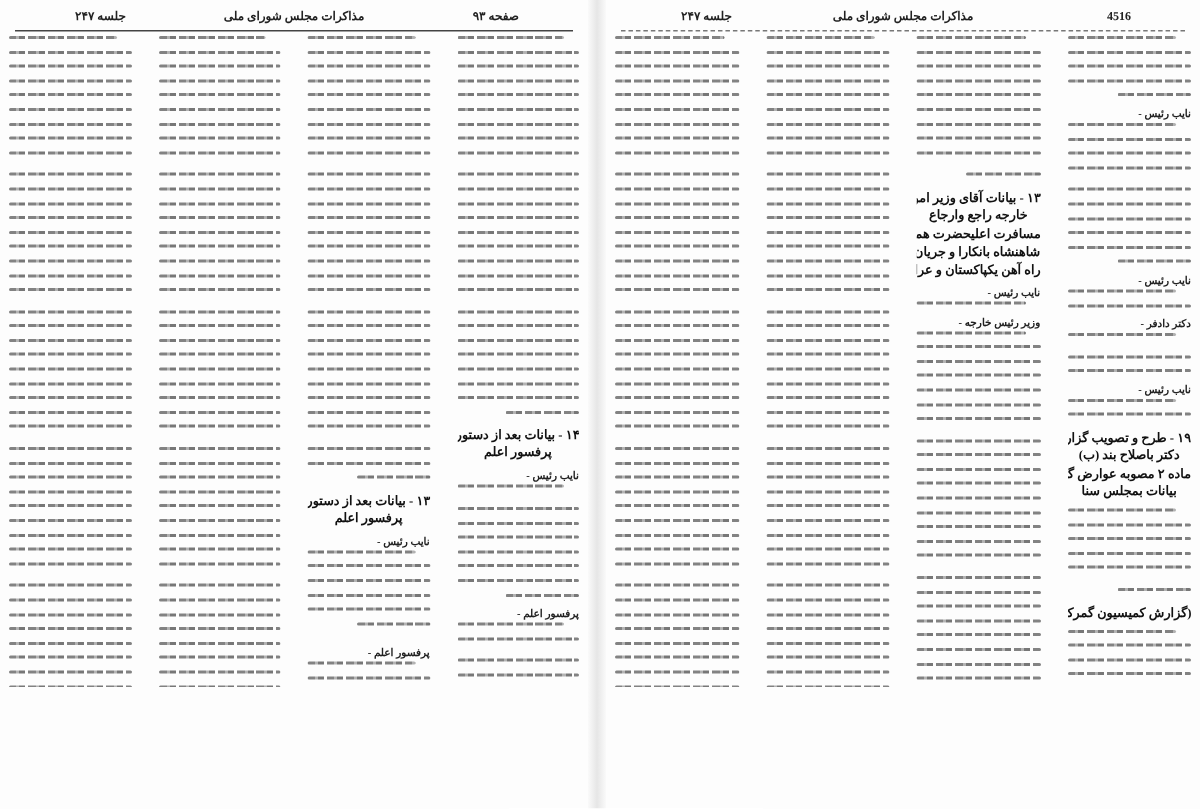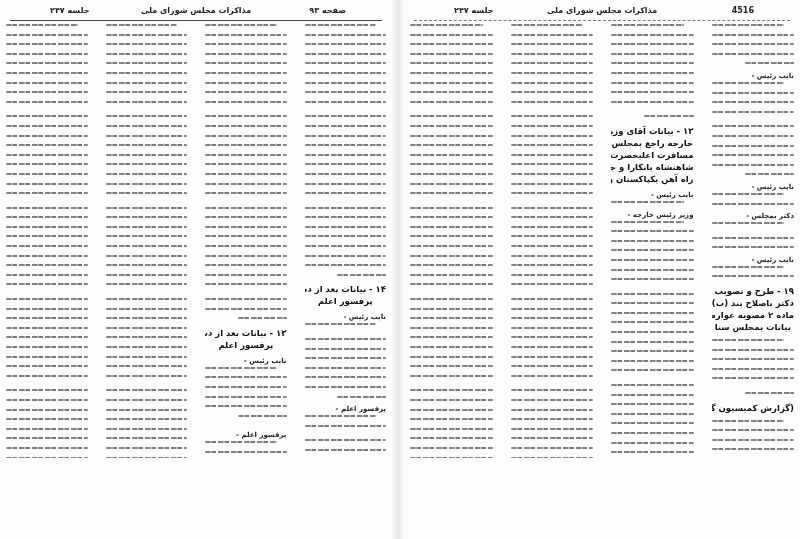--- a/index.html
+++ b/index.html
@@ -1,18 +1,18 @@
 <!DOCTYPE html>
 <html><head>
 <meta charset="utf-8">
 <style>
   html, body { margin:0; padding:0; background:#ffffff; }
   body { width:800px; height:539px; overflow:hidden; position:relative; font-family:"DejaVu Sans", sans-serif; color:#222; }
   .spread { position:absolute; left:0; top:0; width:800px; height:539px; background:#fdfdfd; }
-  .page { position:absolute; top:0; height:472px; direction:rtl; }
+  .page { position:absolute; top:0; height:472px; direction:rtl;font-family:Liberation Serif, serif; }
   .page-left { left:0; width:392px; }
   .page-right { left:404px; width:396px; }
   .gutter { position:absolute; left:392px; top:0; width:12px; height:539px;
             background:linear-gradient(90deg,#fafafa 0%,#e6e6e6 50%,#fafafa 100%); }
   .page-header { position:absolute; top:6px; left:10px; right:10px; height:14px; direction:ltr; }
   .hdr-left, .hdr-center, .hdr-right { position:absolute; top:0; font-size:8px; font-weight:bold; color:#222; white-space:nowrap; }
   .hdr-left { left:40px; }
   .hdr-center { left:50%; transform:translateX(-50%); direction:rtl; }
   .hdr-right { right:36px; }
   .hdr-rule { position:absolute; top:14px; left:0; right:0; height:0; border-top:1.5px solid #444; }
@@ -295,21 +295,21 @@
           <div class="para-gap"></div>
           <div class="line"></div>
           <div class="line"></div>
           <div class="line"></div>
           <div class="line"></div>
           <div class="line"></div>
           <div class="line short"></div>
           <div class="speaker">نایب رئیس -</div>
           <div class="line indent"></div>
           <div class="line"></div>
-          <div class="speaker">دکتر بمجلس -</div>
+          <div class="speaker">دکتر دادفر -</div>
           <div class="line indent"></div>
           <div class="para-gap"></div>
           <div class="line"></div>
           <div class="line"></div>
           <div class="speaker">نایب رئیس -</div>
           <div class="line indent"></div>
           <div class="line"></div>
           <div class="heading-block">
             <div class="heading-line">۱۹ - طرح و تصویب گزارش کمیسیون گمرکات</div>
             <div class="heading-line">دکتر باصلاح بند (ب)</div>
@@ -346,21 +346,21 @@
           <div class="line"></div>
           <div class="line"></div>
           <div class="line"></div>
           <div class="line"></div>
           <div class="line"></div>
           <div class="line"></div>
           <div class="para-gap"></div>
           <div class="line short"></div>
           <div class="heading-block">
             <div class="heading-line">۱۳ - بیانات آقای وزیر امور</div>
-            <div class="heading-line">خارجه راجع بمجلس</div>
+            <div class="heading-line">خارجه راجع وارجاع</div>
             <div class="heading-line">مسافرت اعلیحضرت همایون</div>
             <div class="heading-line">شاهنشاه بانکارا و جریان</div>
             <div class="heading-line">راه آهن یکپاکستان و عراق</div>
           </div>
           <div class="speaker">نایب رئیس -</div>
           <div class="line indent"></div>
           <div class="speaker">وزیر رئیس خارجه -</div>
           <div class="line indent"></div>
           <div class="line"></div>
           <div class="line"></div>

